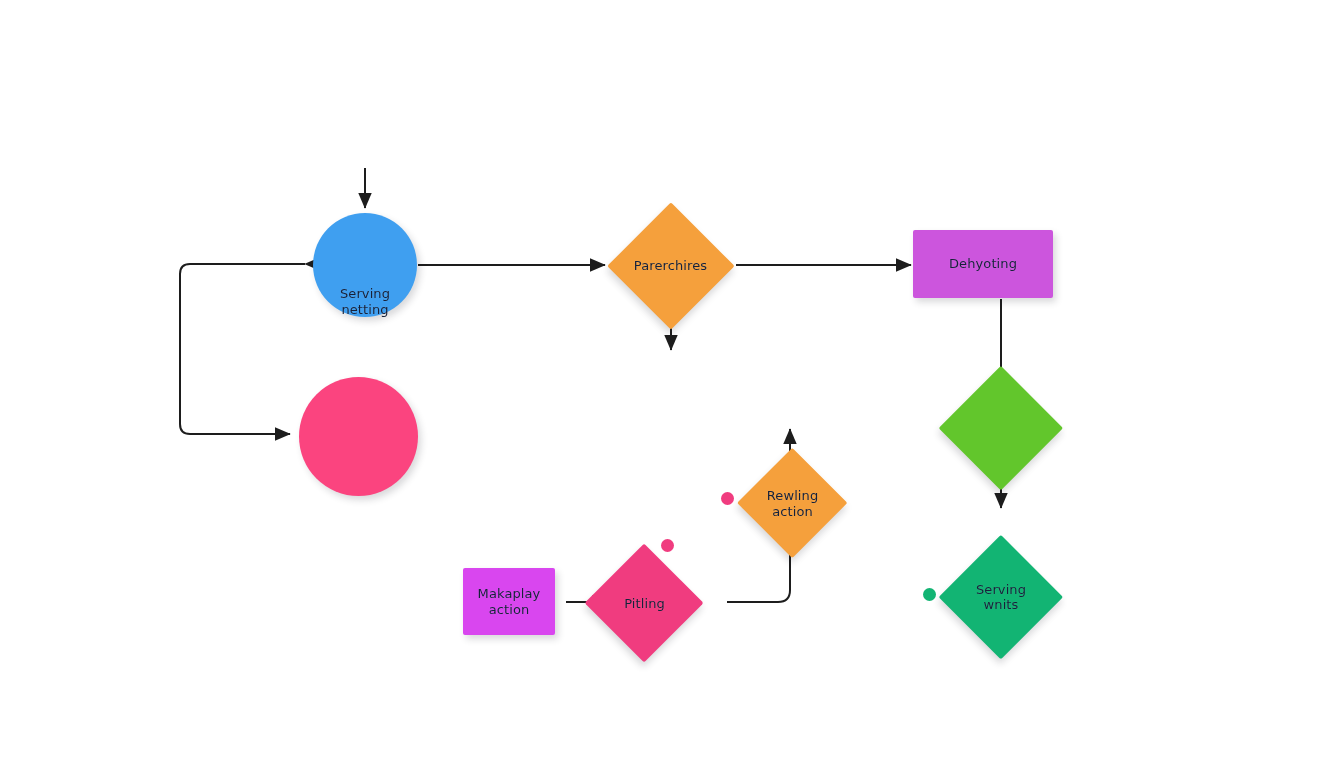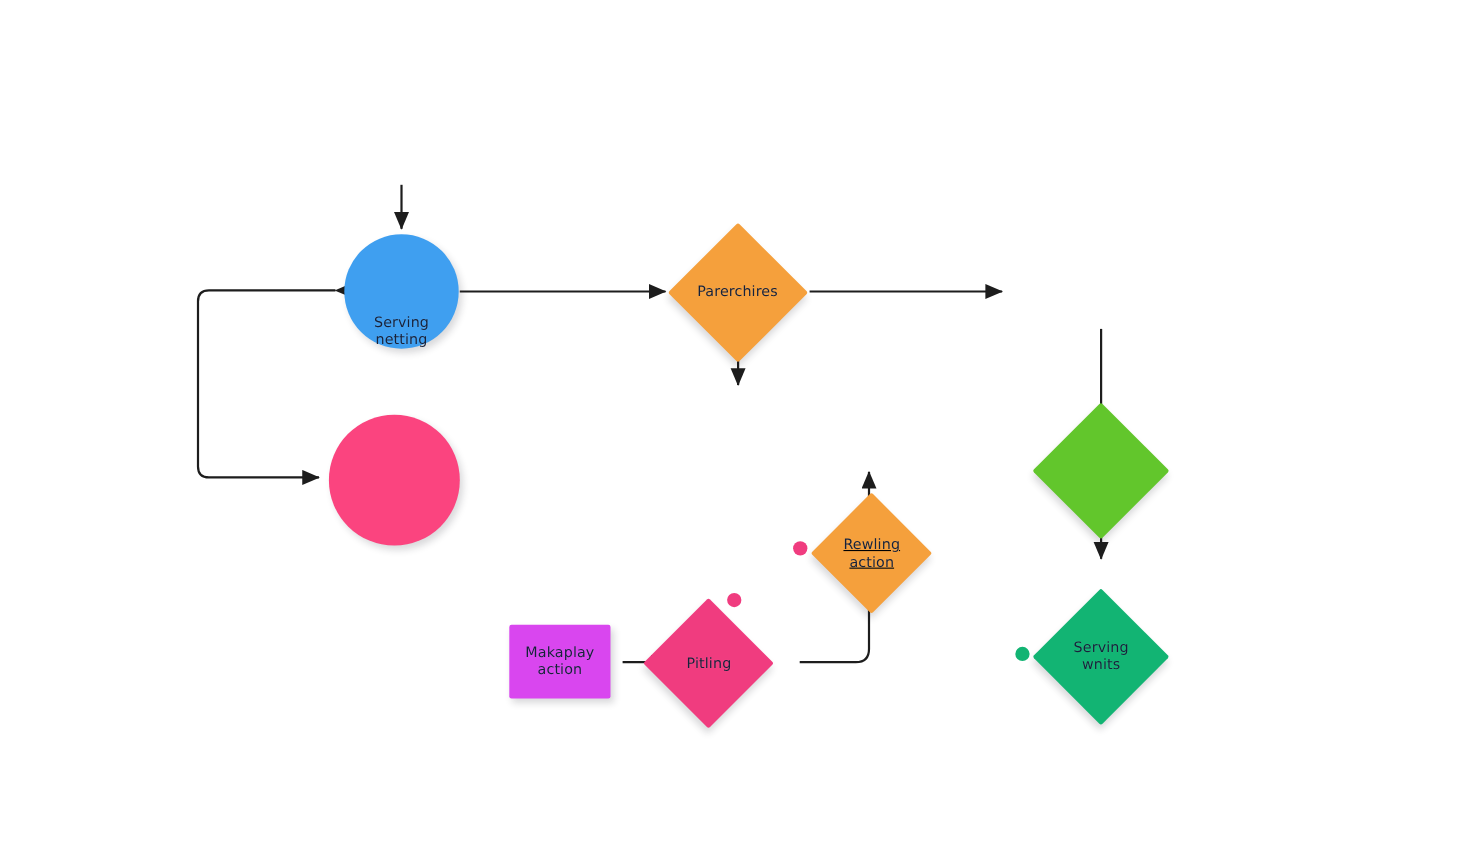--- a/index.html
+++ b/index.html
@@ -126,33 +126,36 @@
 netting</span>
   </div>
 
   <div class="node shape-diamond" style="left:607px; top:202px; width:127px; height:127px;">
     <span class="dia-body">
       <span class="dia-inner" style="background:#f5a03c;"></span>
     </span>
     <span class="node-label">Parerchires</span>
   </div>
 
+  <div class="node shape-rect" style="left:913px; top:230px; width:140px; height:68px; background:#cc55dd;">
+    <span class="node-label">Dehyoting</span>
+  </div>
 
   <div class="node shape-circle" style="left:299px; top:377px; width:119px; height:119px; background:#fb447f;">
     <span class="node-label"></span>
   </div>
 
   <div class="node shape-diamond" style="left:939px; top:366px; width:124px; height:124px;">
     <span class="dia-body">
       <span class="dia-inner" style="background:#62c62c;"></span>
     </span>
     <span class="node-label"></span>
   </div>
 
-  <div class="node shape-diamond" style="left:737px; top:448px; width:111px; height:111px;text-decoration:underline;">
+  <div class="node shape-diamond" style="left:737px; top:448px; width:111px; height:111px;">
     <span class="dia-body">
       <span class="dia-inner" style="background:#f5a03c;"></span>
     </span>
     <span class="node-label">Rewling
 action</span>
   </div>
 
   <div class="node shape-diamond" style="left:939px; top:535px; width:124px; height:124px;">
     <span class="dia-body">
       <span class="dia-inner" style="background:#12b473;"></span>

